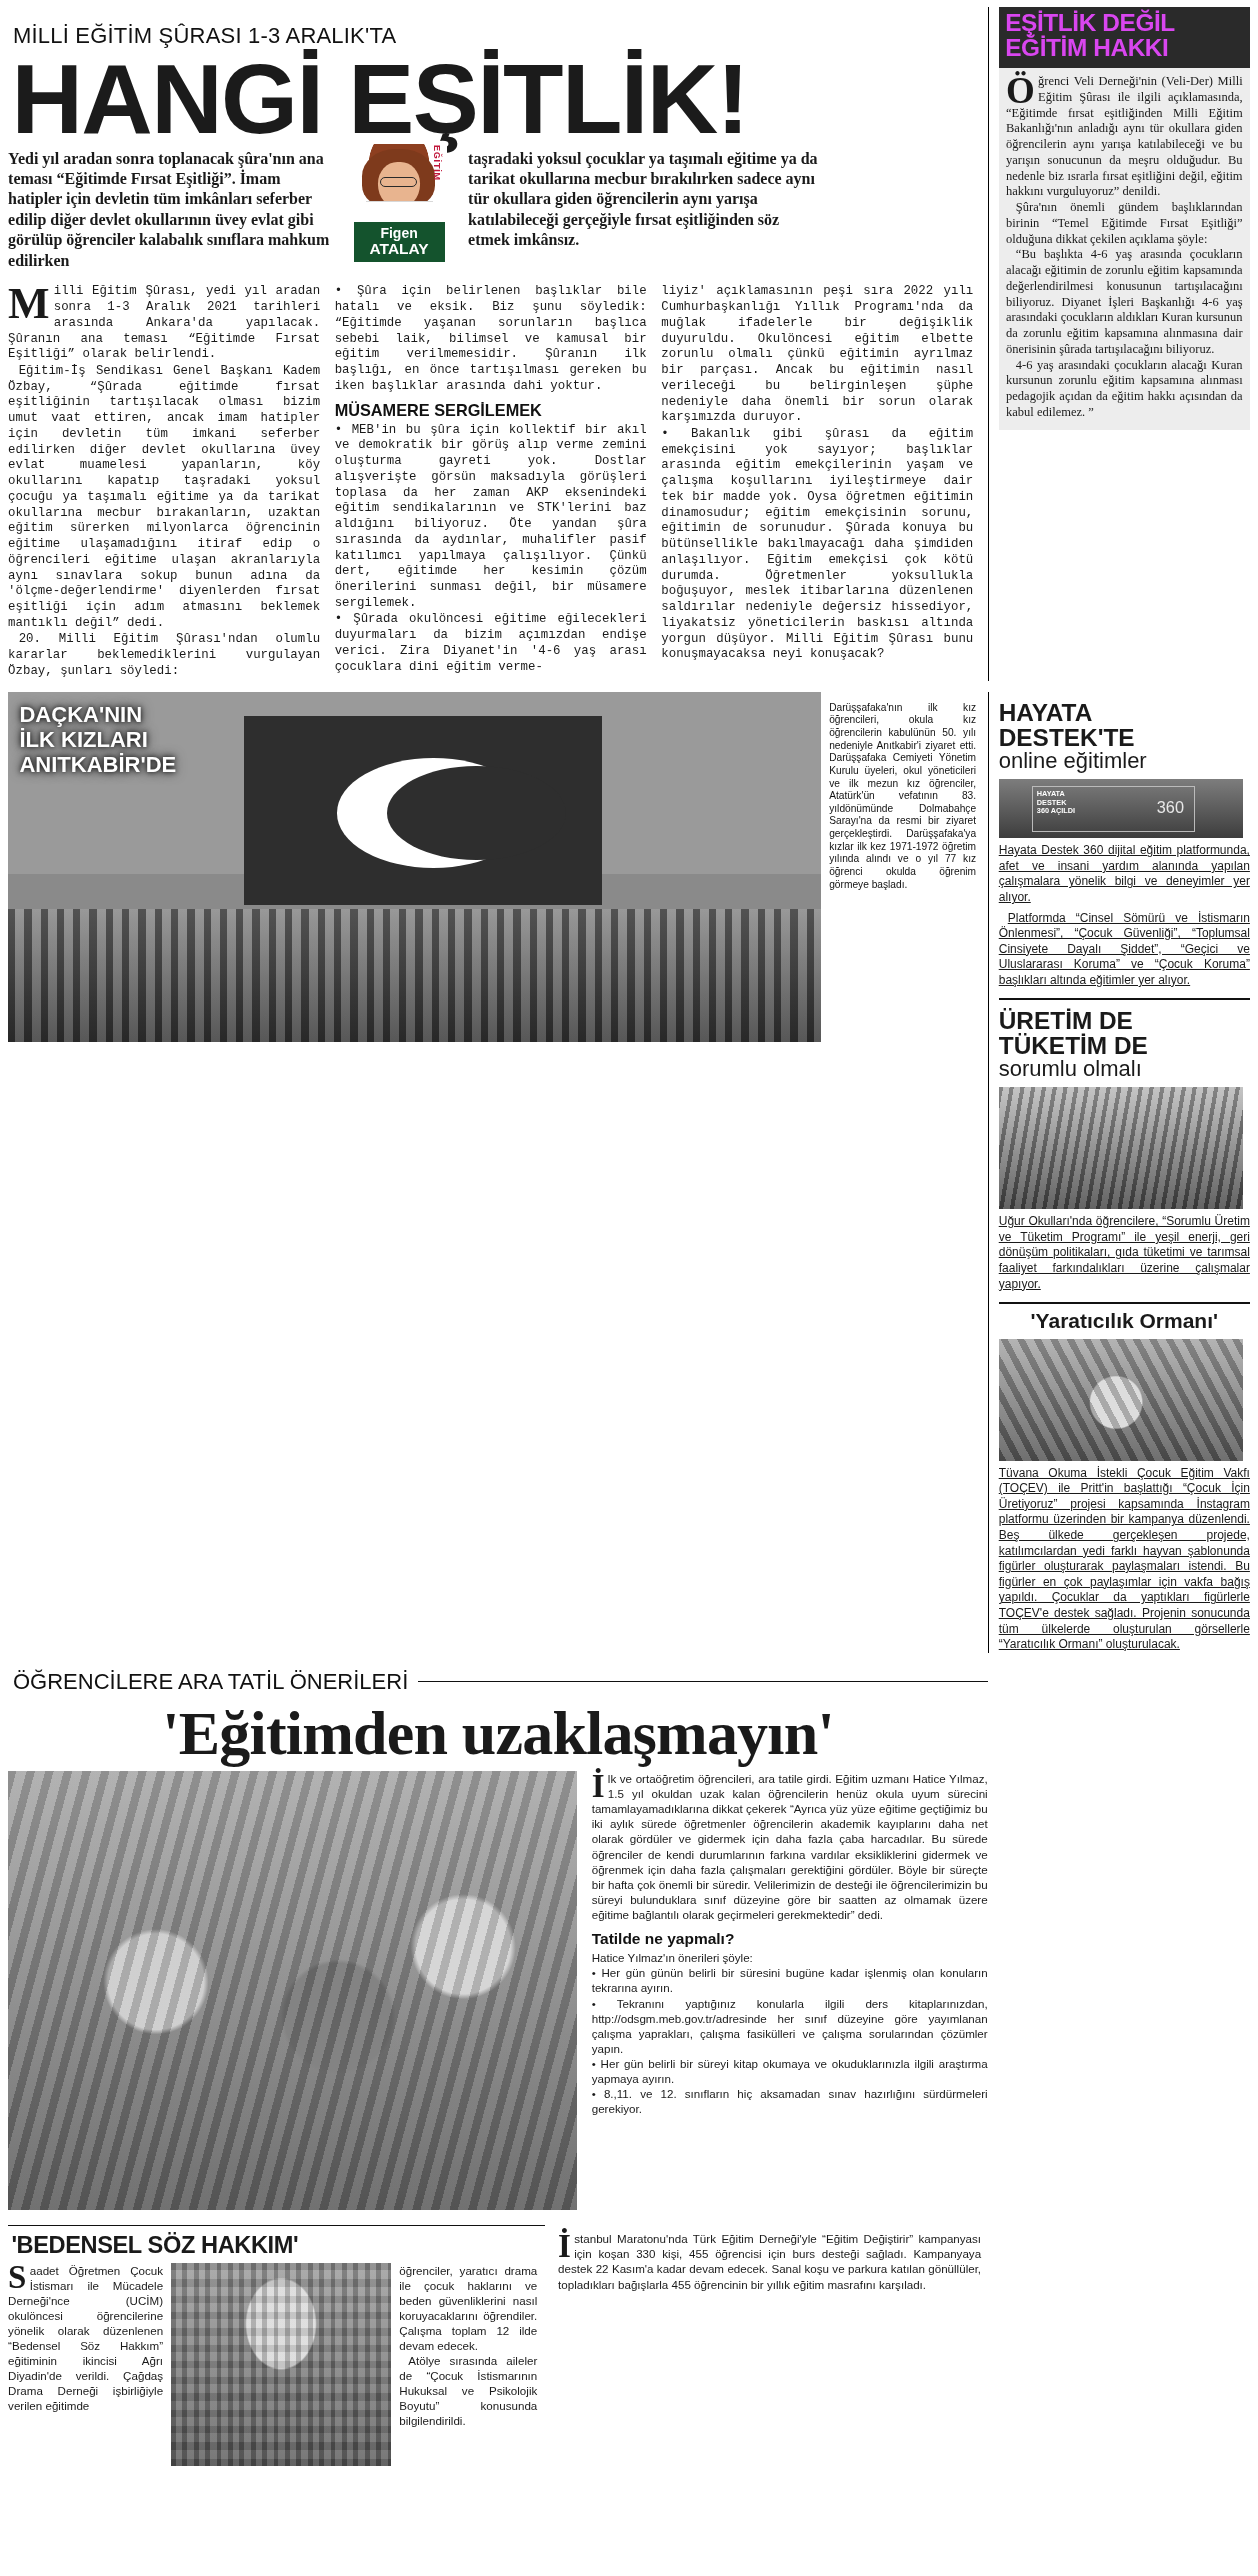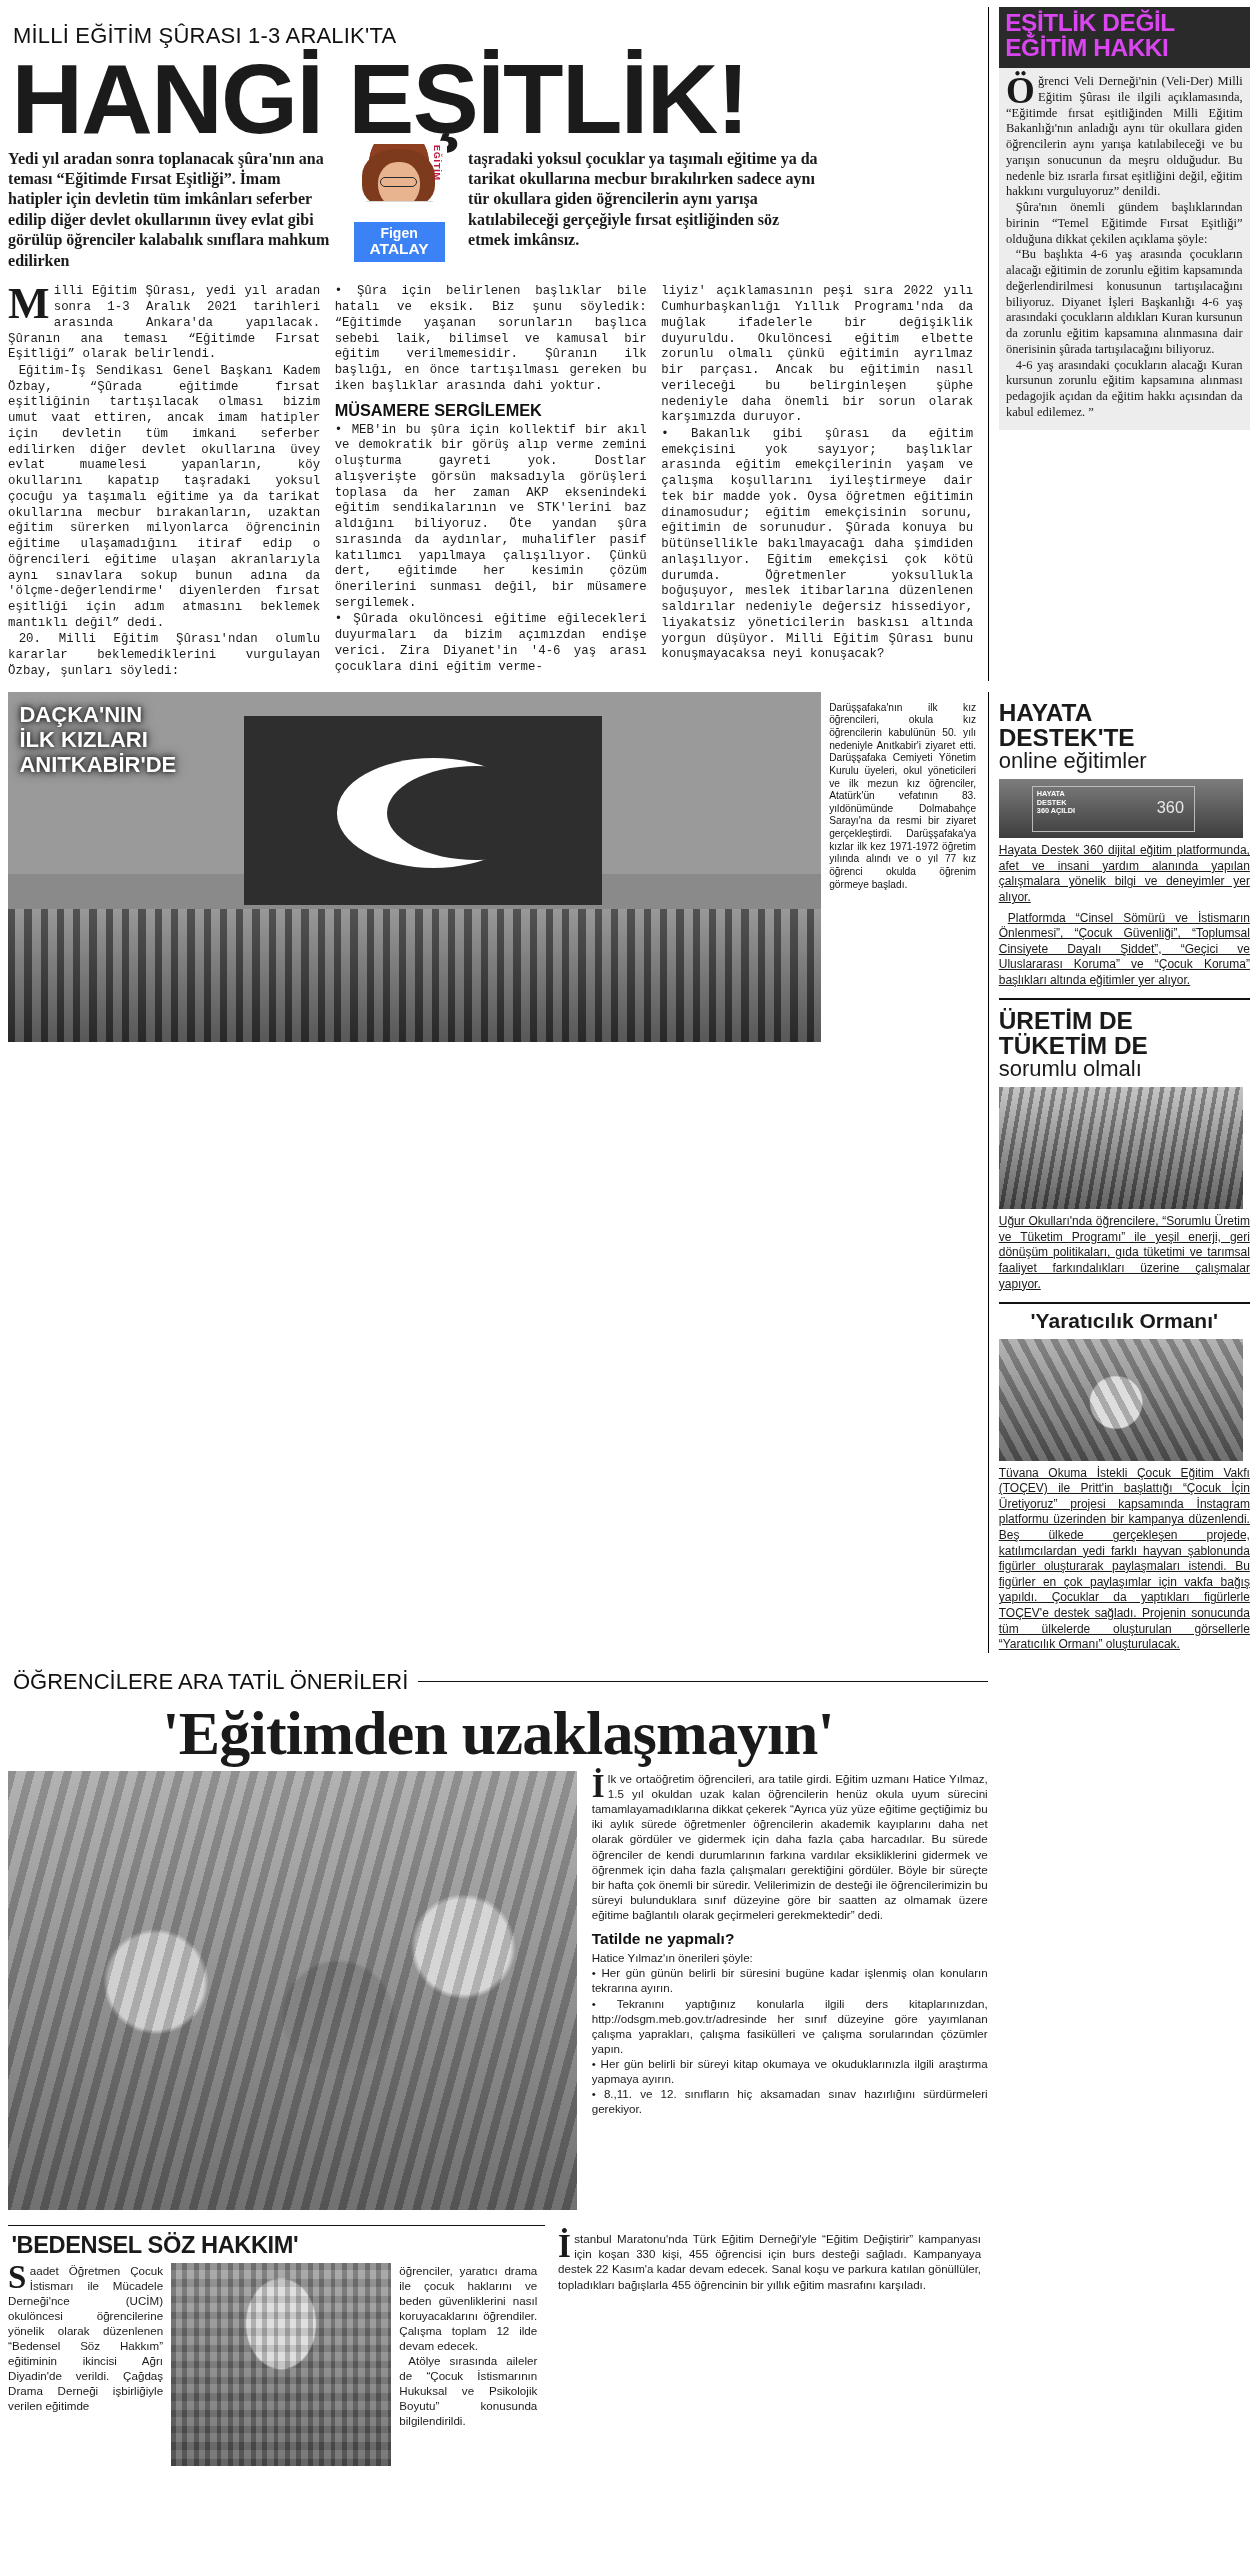--- a/index.html
+++ b/index.html
@@ -79,21 +79,21 @@
     position: absolute; left: 14.6px; bottom: 0; width: 67px; height: 21px;
     background: #fff; border-top: 1.6px solid #d8d8d8;
   }
   .byline-tag-edu {
     position: absolute; right: 4.9px; top: 1.6px;
     writing-mode: vertical-rl;
     font-family: "Liberation Sans", sans-serif;
     font-weight: bold; font-size: 9px; color: #c0173b; letter-spacing: 0.8px;
   }
   .byline-name {
-    background: #3b82f6; color: #fff;
+    background: #14532d; color: #fff;
     font-family: "Liberation Sans", sans-serif;
     font-weight: bold; line-height: 1.08;
     padding: 4.1px 3.3px 4.9px 3.3px; width: 91px; margin: 0 auto;
   }
   .byline-name .fn { font-size: 14px; display:block; }
   .byline-name .ln { font-size: 15.5px; display:block; }
 
   
   .cols3 { display: flex; gap: 14.6px; margin-top: 13px; }
   .bodycol { width: 312px; }

